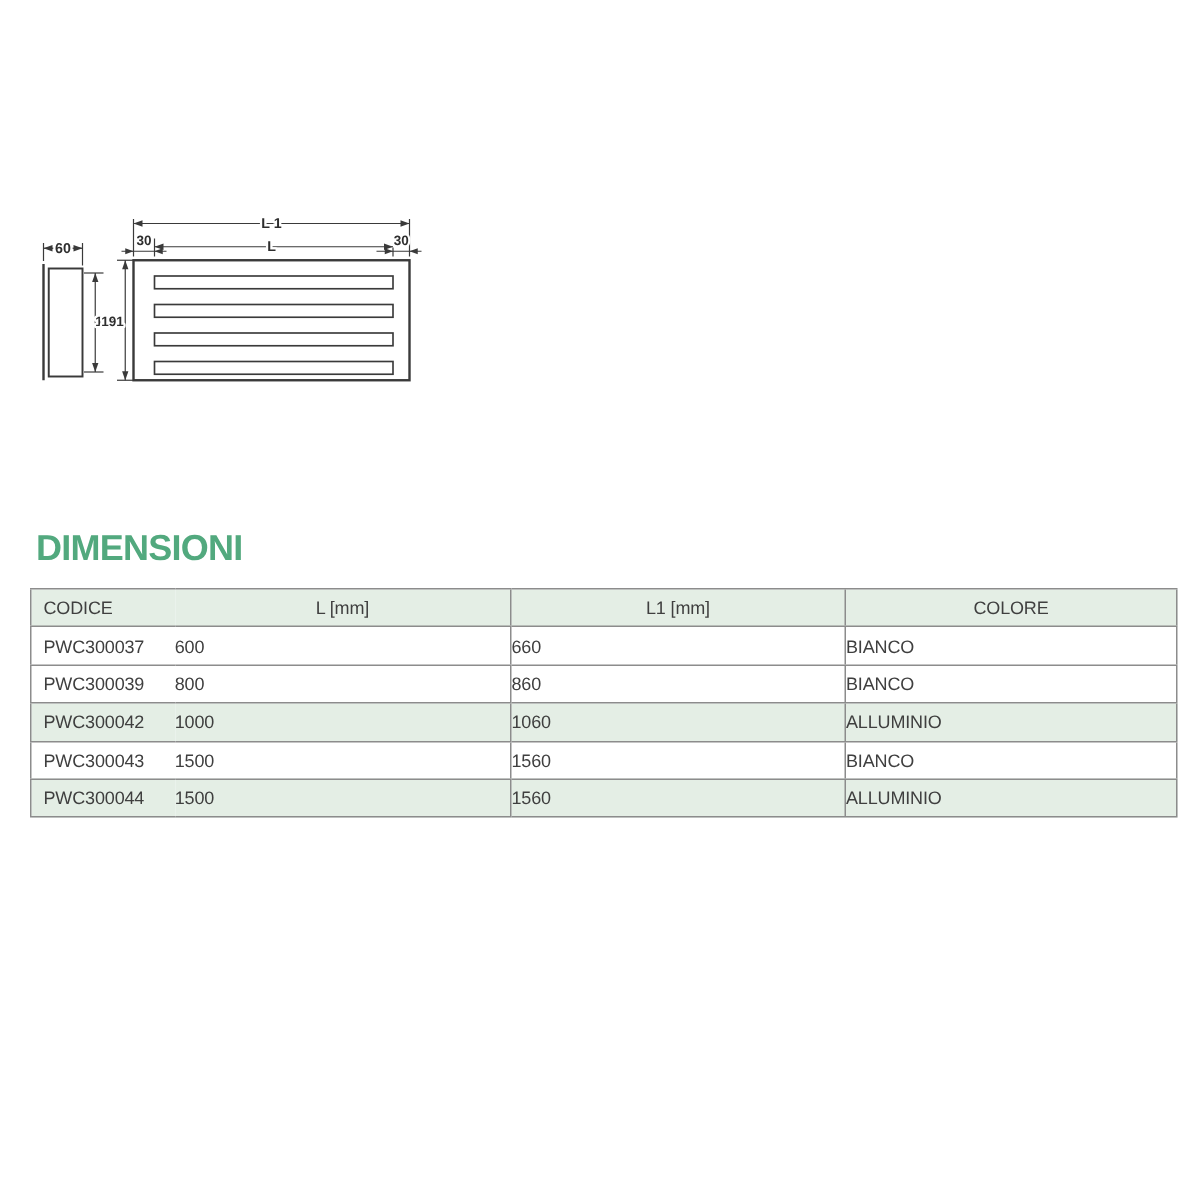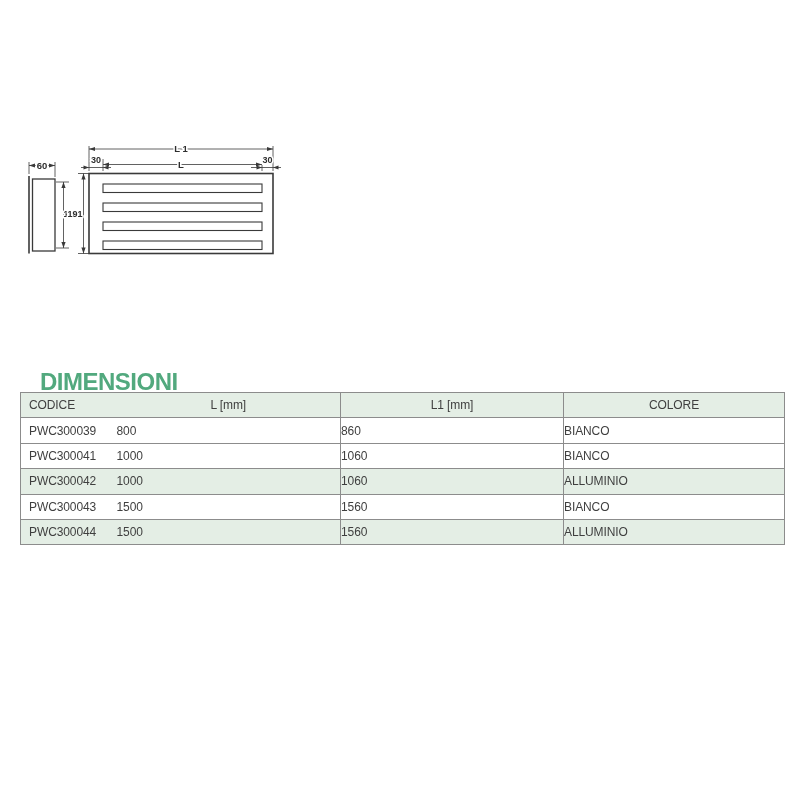--- a/index.html
+++ b/index.html
@@ -28,21 +28,21 @@
   .slot{fill:#ffffff;stroke:var(--drawing-stroke);stroke-width:1.1px;}
   .dim-text{
     font-family:"Liberation Sans", sans-serif;
     font-size:9.5px;font-weight:bold;fill:#2e2e2e;text-anchor:middle;
     paint-order:stroke;stroke:#ffffff;stroke-width:3px;stroke-linejoin:round;
   }
   .dim-text.small{font-size:9px;}
 
   
   .section-title{
-    position:absolute;left:24px;top:352px;margin:16px;
+    position:absolute;left:24px;top:352px;margin:0;
     font-size:24px;font-weight:bold;letter-spacing:-0.5px;
     color:var(--accent);
   }
 
   
   .dim-table{
     position:absolute;left:20px;top:392px;width:764px;
     border-collapse:collapse;table-layout:fixed;
     border:1px solid var(--border);
     font-size:12px;color:var(--table-text);letter-spacing:-0.1px;
@@ -155,29 +155,29 @@
     <thead>
       <tr>
         <th>CODICE</th>
         <th>L [mm]</th>
         <th>L1 [mm]</th>
         <th>COLORE</th>
       </tr>
     </thead>
     <tbody>
         <tr>
+          <td>PWC300037</td>
+          <td>600</td>
+          <td>660</td>
+          <td>BIANCO</td>
+        </tr>
+        <tr>
           <td>PWC300039</td>
           <td>800</td>
           <td>860</td>
-          <td>BIANCO</td>
-        </tr>
-        <tr>
-          <td>PWC300041</td>
-          <td>1000</td>
-          <td>1060</td>
           <td>BIANCO</td>
         </tr>
         <tr class="alt">
           <td>PWC300042</td>
           <td>1000</td>
           <td>1060</td>
           <td>ALLUMINIO</td>
         </tr>
         <tr>
           <td>PWC300043</td>

